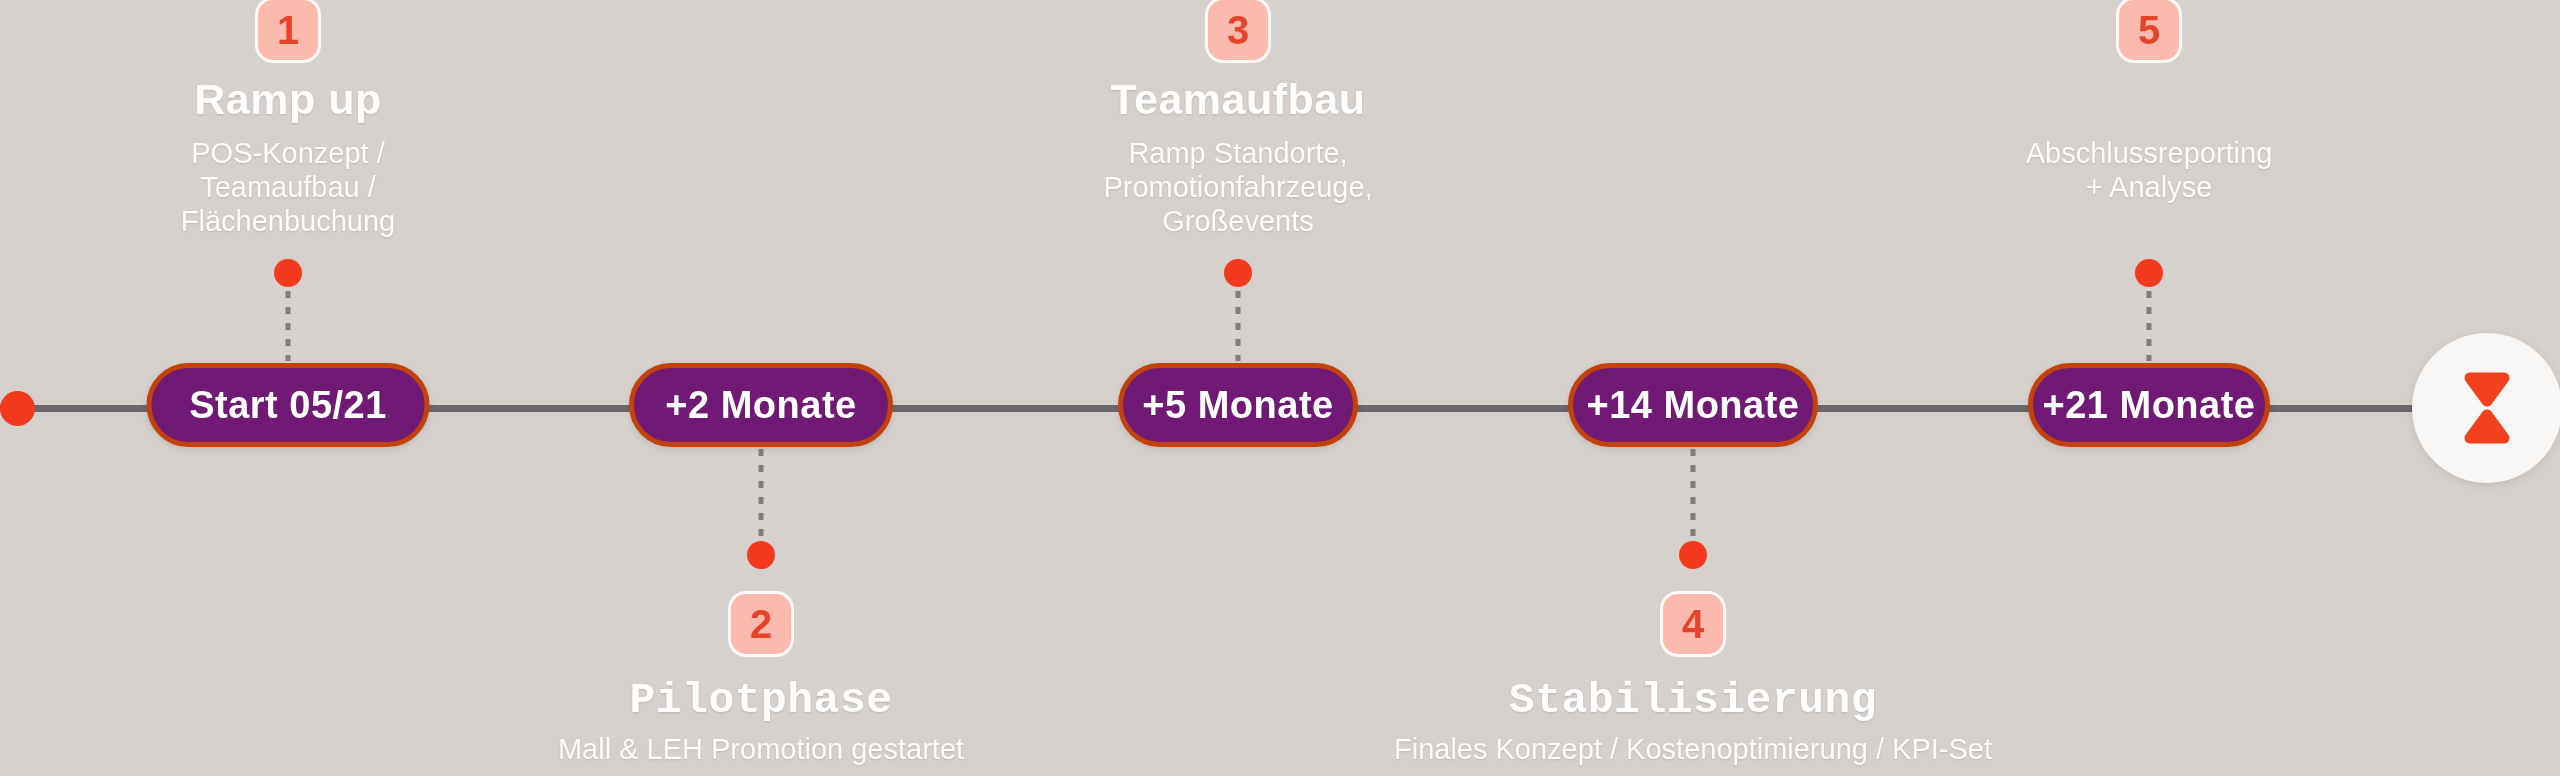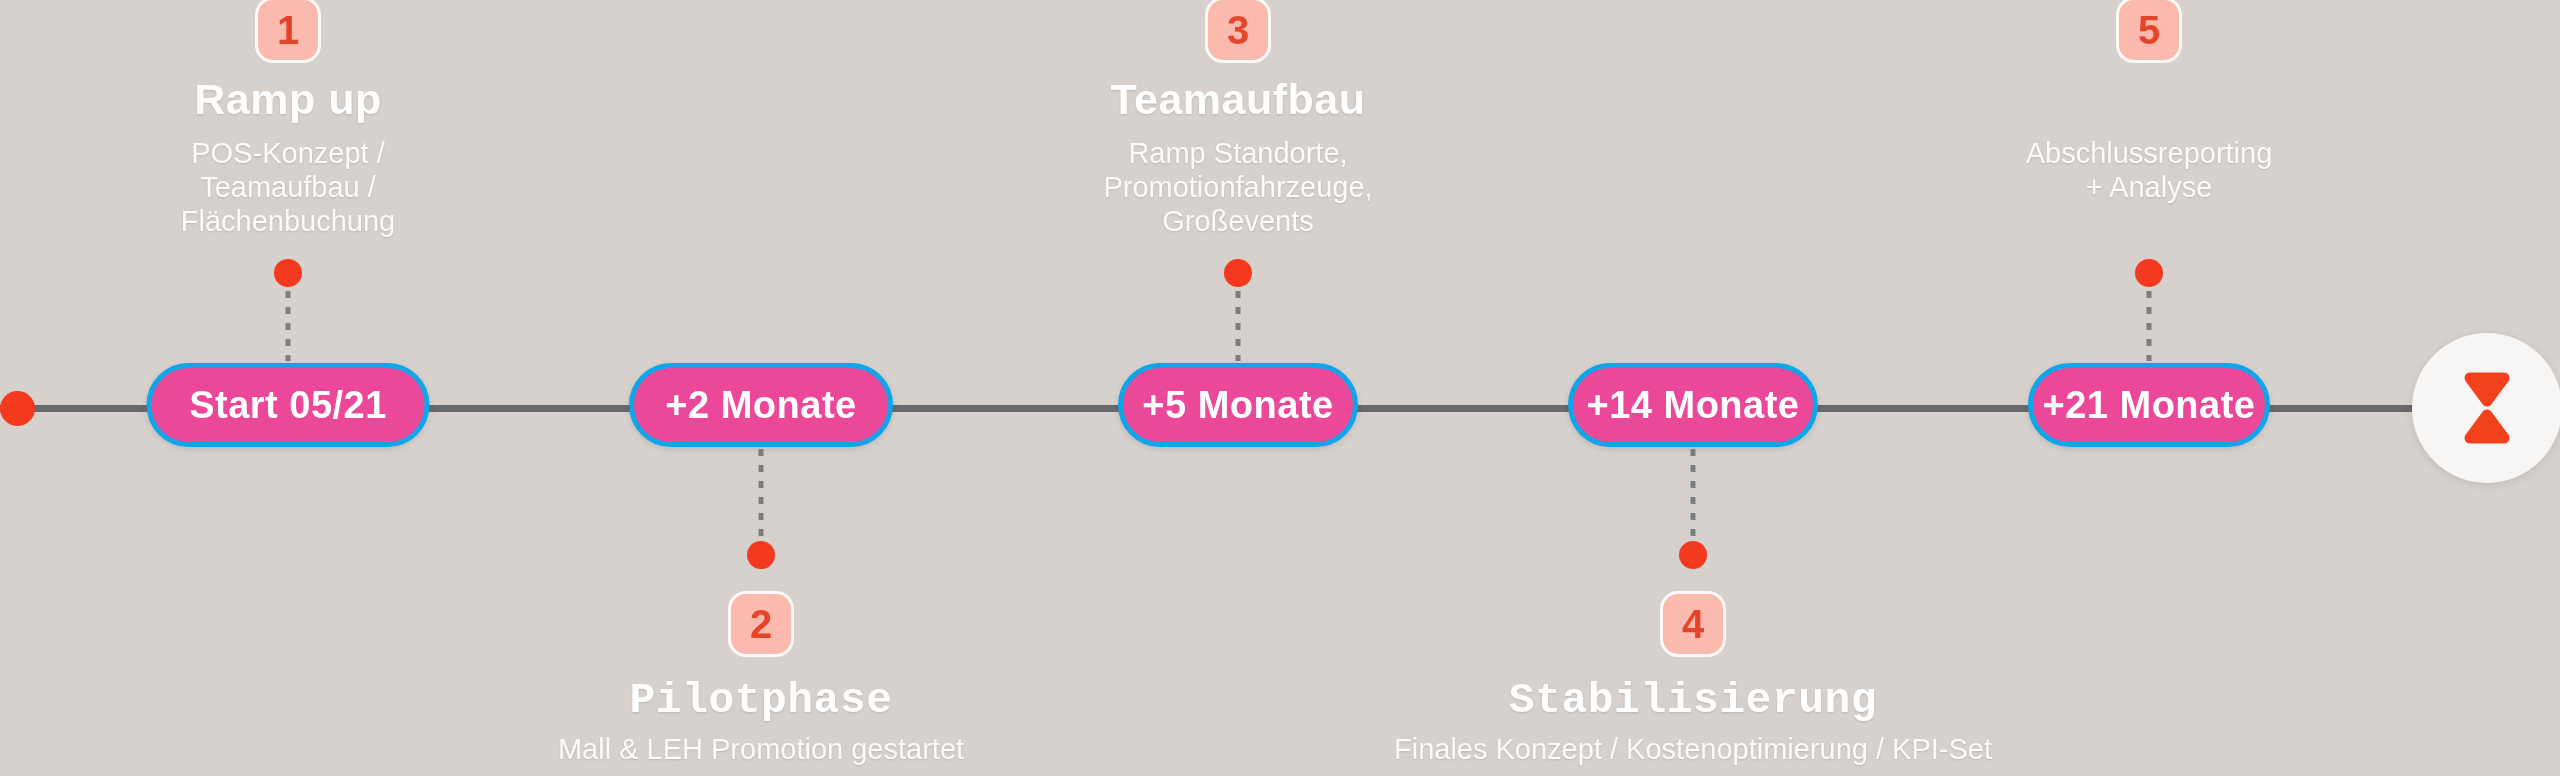--- a/index.html
+++ b/index.html
@@ -48,22 +48,22 @@
     height: 776px;
     pointer-events: none;
   }
   .col > * { position: absolute; left: 50%; transform: translateX(-50%); }
 
   .pill {
     top: 363px;
     width: var(--pw);
     height: 84px;
     box-sizing: border-box;
-    background: #ec4899;
-    border: 5px solid #0ea5e9;
+    background: #701a75;
+    border: 5px solid #c2410c;
     border-radius: 60px;
     color: #ffffff;
     font-size: 38px;
     font-weight: 700;
     letter-spacing: 0.5px;
     display: flex; align-items: center; justify-content: center;
     white-space: nowrap;
     box-shadow: 0 2px 6px rgba(0,0,0,0.12);
   }
 

